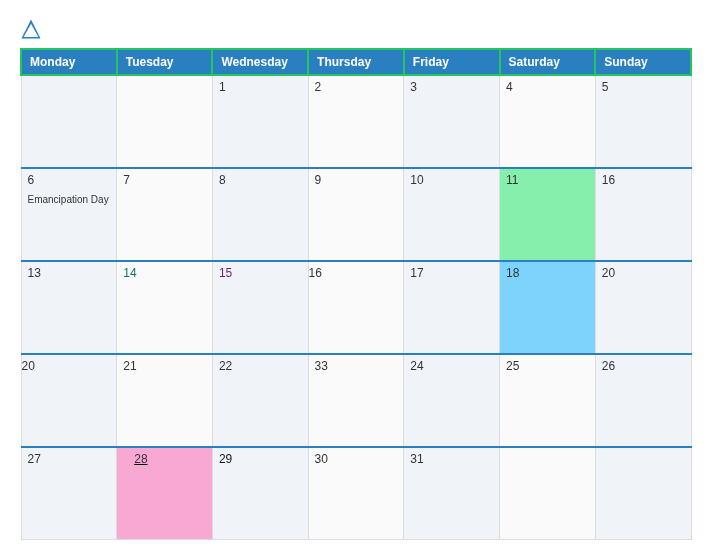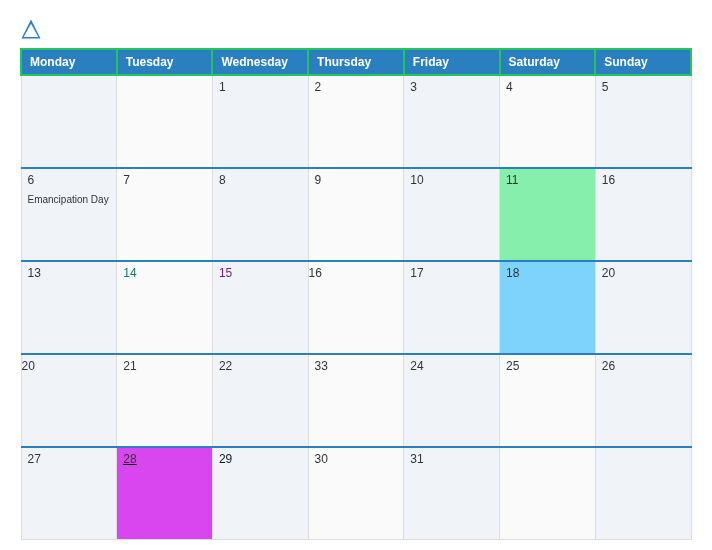--- a/index.html
+++ b/index.html
@@ -192,21 +192,21 @@
             <span style="font-size: 12px; color: rgb(51, 51, 51); display: block; margin-bottom: 2px;">25</span>
           </td>
           <td style="vertical-align: top; padding: 4px 6px; border-width: 2px 1px 1px; border-style: solid; border-color: rgb(42, 127, 193) rgb(221, 221, 221) rgb(221, 221, 221); height: 78px; background: rgb(240, 244, 248);">
             <span style="font-size: 12px; color: rgb(51, 51, 51); display: block; margin-bottom: 2px;">26</span>
           </td>
         </tr>
         <tr>
           <td style="vertical-align: top; padding: 4px 6px; border-width: 2px 1px 1px; border-style: solid; border-color: rgb(42, 127, 193) rgb(221, 221, 221) rgb(221, 221, 221); height: 78px; background: rgb(240, 244, 248);">
             <span style="font-size: 12px; color: rgb(51, 51, 51); display: block; margin-bottom: 2px;">27</span>
           </td>
-          <td style="vertical-align: top; padding: 4px 6px; border-width: 2px 1px 1px; border-style: solid; border-color: rgb(42, 127, 193) rgb(221, 221, 221) rgb(221, 221, 221); height: 78px; background: #d946ef; text-decoration: underline;">
+          <td style="vertical-align: top; padding: 4px 17px; border-width: 2px 1px 1px; border-style: solid; border-color: rgb(42, 127, 193) rgb(221, 221, 221) rgb(221, 221, 221); height: 78px; background: #f9a8d4; text-decoration: underline;">
             <span style="font-size: 12px; color: rgb(51, 51, 51); display: block; margin-bottom: 2px;">28</span>
           </td>
           <td style="vertical-align: top; padding: 4px 6px; border-width: 2px 1px 1px; border-style: solid; border-color: rgb(42, 127, 193) rgb(221, 221, 221) rgb(221, 221, 221); height: 78px; background: rgb(240, 244, 248);">
             <span style="font-size: 12px; color: #0f172a; display: block; margin-bottom: 2px;">29</span>
           </td>
           <td style="vertical-align: top; padding: 4px 6px; border-width: 2px 1px 1px; border-style: solid; border-color: rgb(42, 127, 193) rgb(221, 221, 221) rgb(221, 221, 221); height: 78px; background: rgb(250, 250, 250);">
             <span style="font-size: 12px; color: rgb(51, 51, 51); display: block; margin-bottom: 2px;">30</span>
           </td>
           <td style="vertical-align: top; padding: 4px 6px; border-width: 2px 1px 1px; border-style: solid; border-color: rgb(42, 127, 193) rgb(221, 221, 221) rgb(221, 221, 221); height: 78px; background: rgb(240, 244, 248);">
             <span style="font-size: 12px; color: rgb(51, 51, 51); display: block; margin-bottom: 2px;">31</span>

